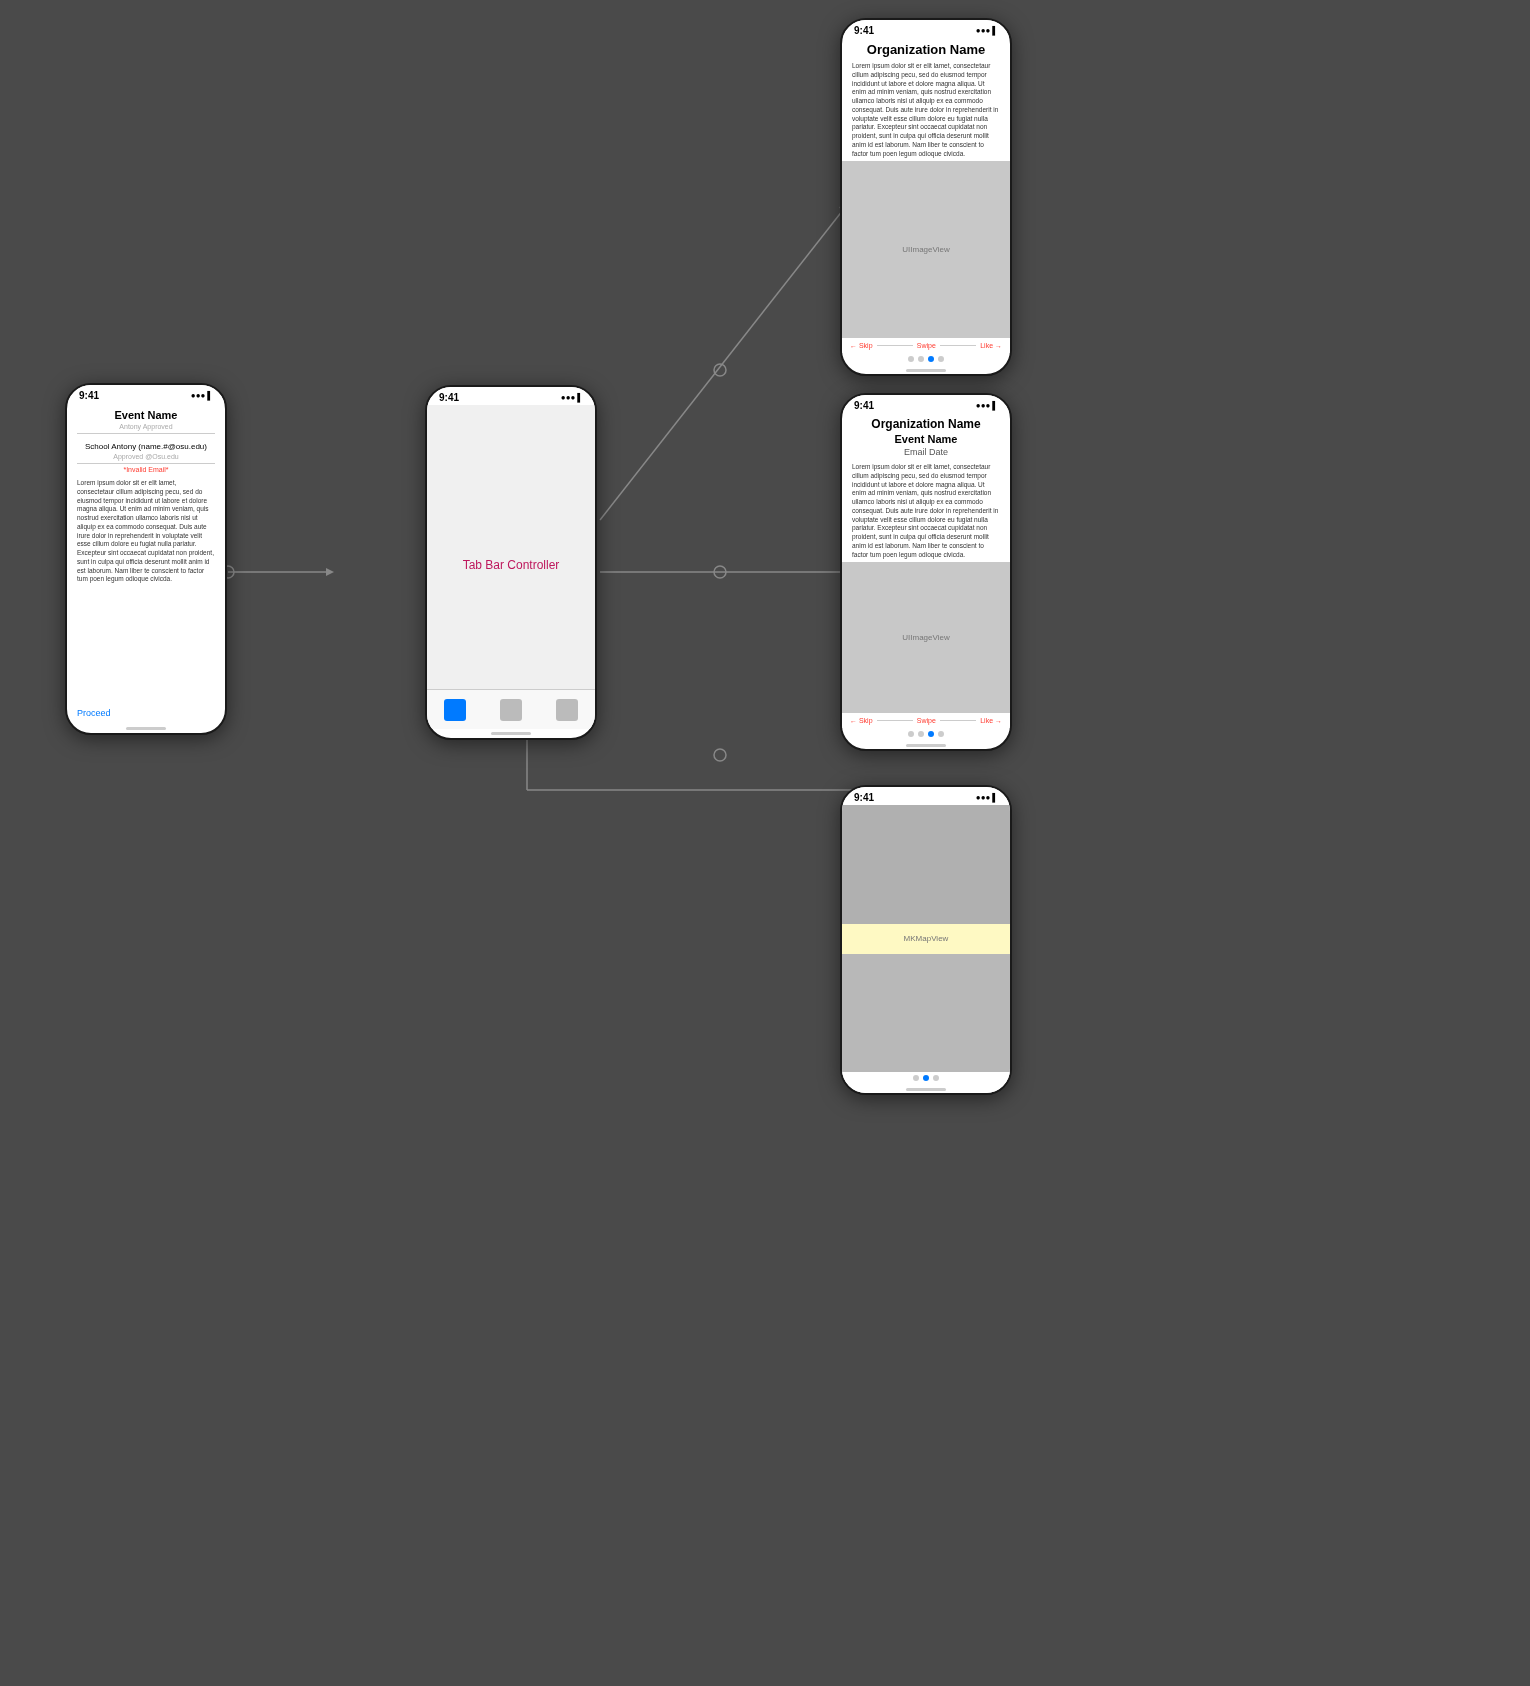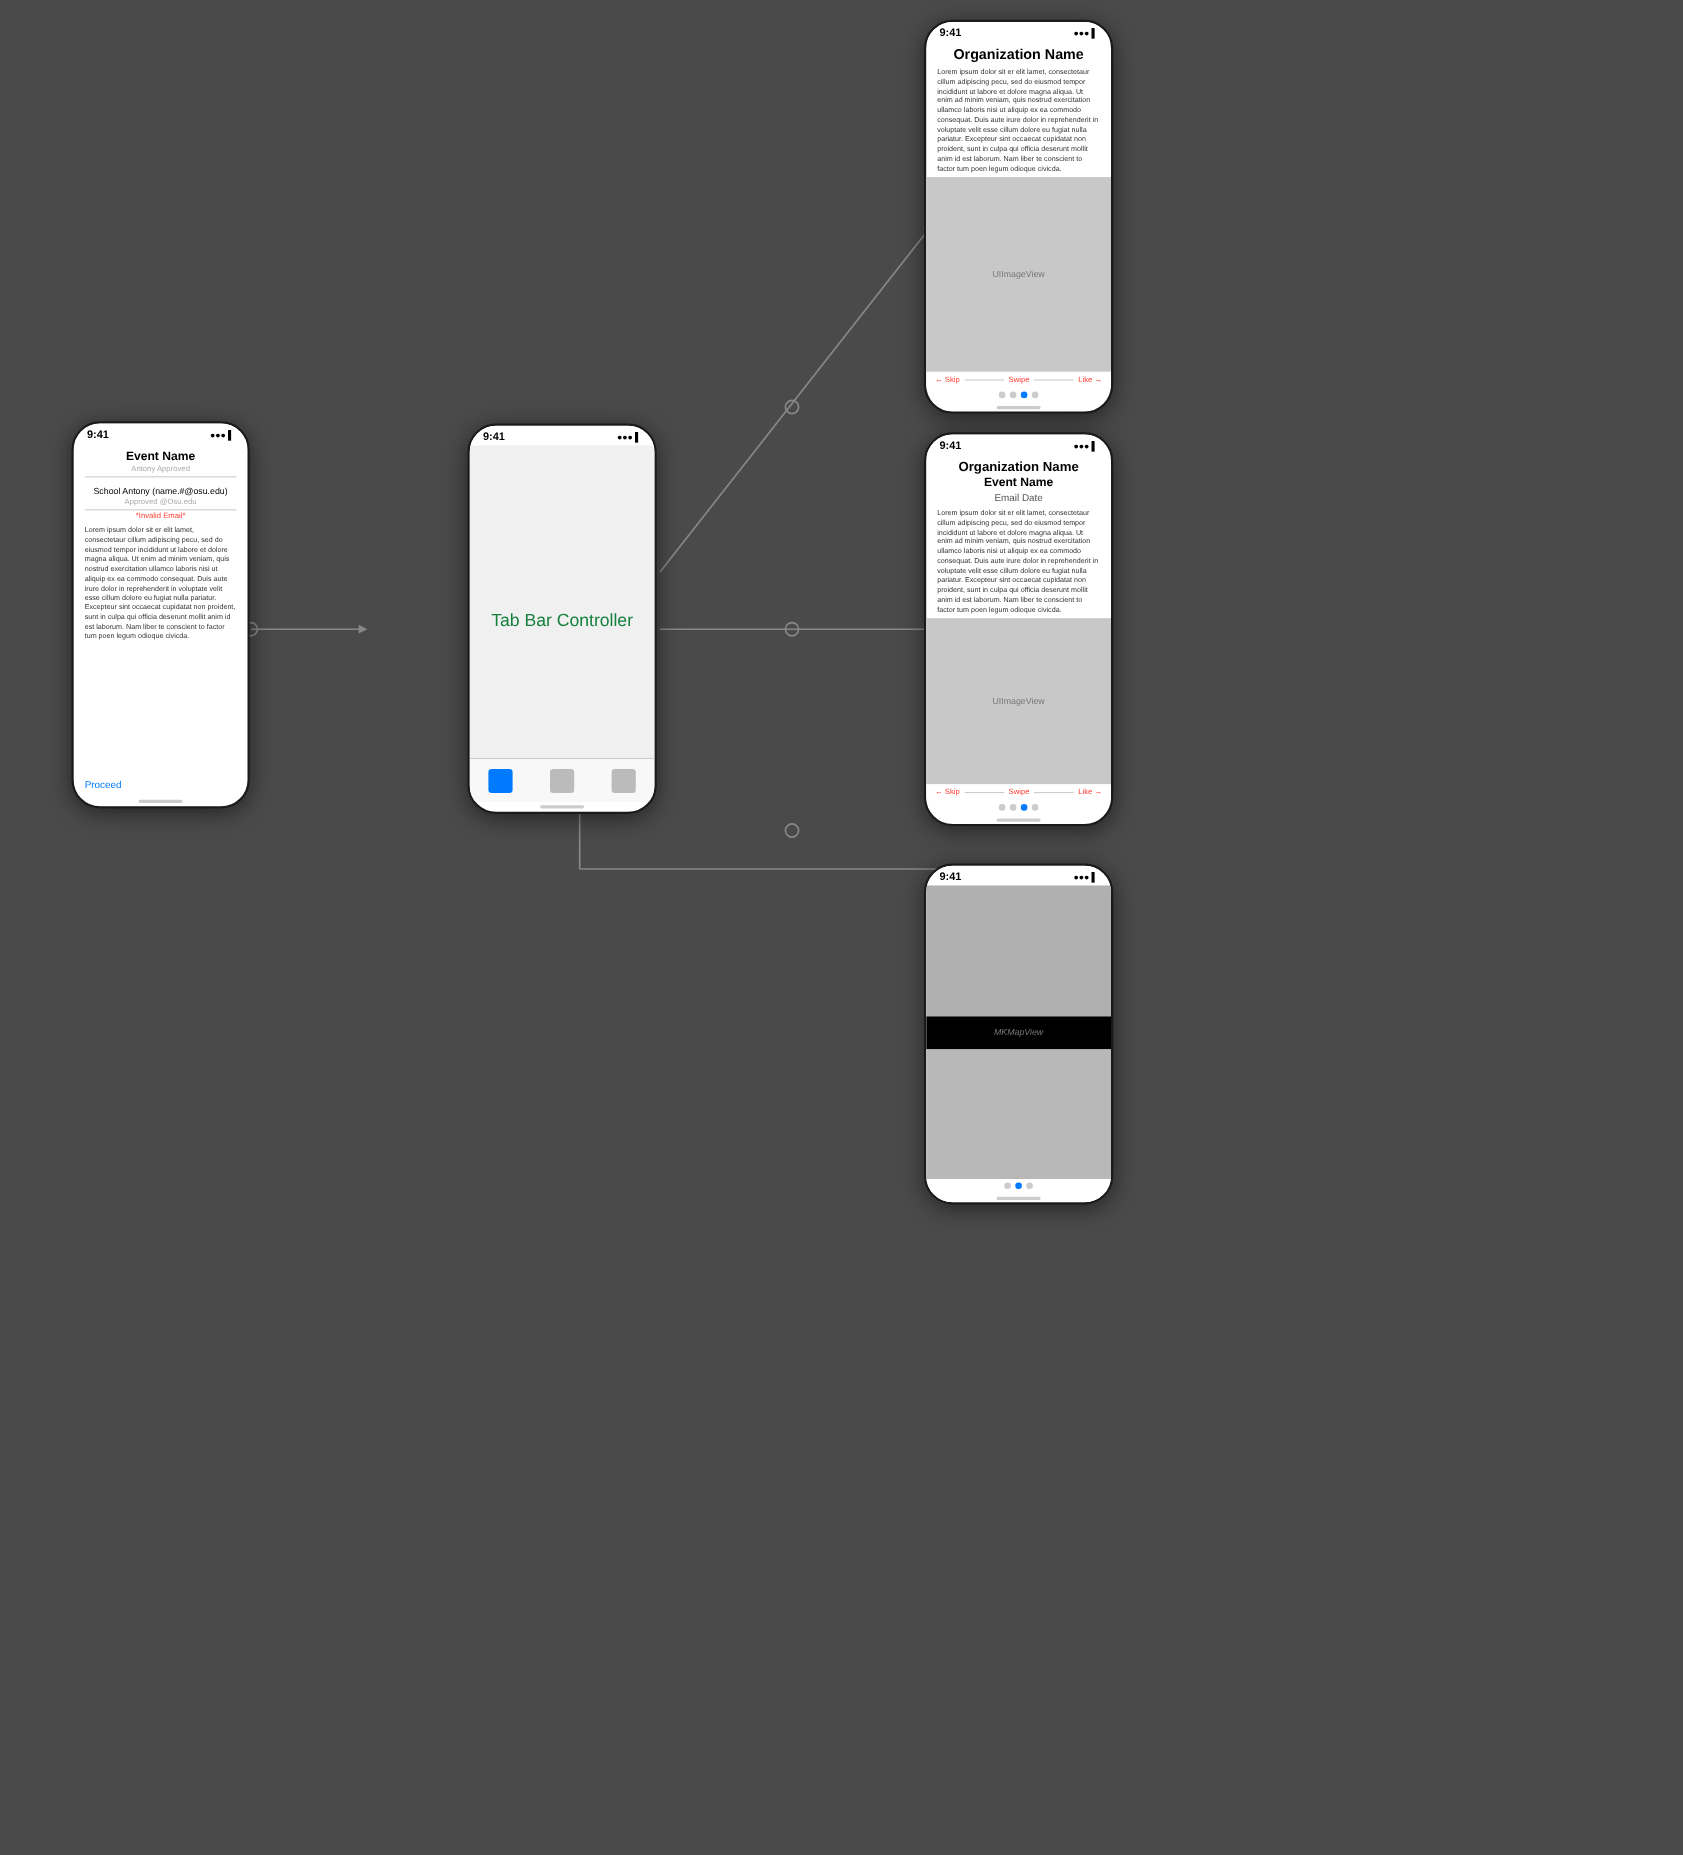--- a/index.html
+++ b/index.html
@@ -122,21 +122,21 @@
 
   <div style="background:#fff; padding:5px 12px 2px; display:flex; justify-content:space-between; align-items:center; flex-shrink:0;">
     <span style="font-size:10px; font-weight:700;">9:41</span>
     <div style="display:flex; gap:2px; align-items:center;">
       <span style="font-size:8px;">●●●</span>
       <span style="font-size:8px;">▌</span>
     </div>
   </div>
 
   <div style="flex:1; background:#f0f0f0; display:flex; align-items:center; justify-content:center;">
-    <span style="font-size:16px; color:#15803d;margin-top:36px;">Tab Bar Controller</span>
+    <span style="font-size:12px; color:#be185d;margin-top:36px;">Tab Bar Controller</span>
   </div>
 
   <div style="background:#f8f8f8; border-top:0.5px solid #ccc; padding:4px 0; display:flex; justify-content:space-around; align-items:center; flex-shrink:0; height:40px;">
     <div style="width:22px; height:22px; background:#007aff; border-radius:3px;"></div>
     <div style="width:22px; height:22px; background:#bbb; border-radius:3px;"></div>
     <div style="width:22px; height:22px; background:#bbb; border-radius:3px;"></div>
   </div>
 
   <div style="display:flex; justify-content:center; padding:3px 0; flex-shrink:0;">
     <div style="width:40px; height:3px; background:#ccc; border-radius:2px;"></div>
@@ -225,21 +225,21 @@
     <span style="font-size:10px; font-weight:700;">9:41</span>
     <div style="display:flex; gap:2px; align-items:center;">
       <span style="font-size:8px;">●●●</span>
       <span style="font-size:8px;">▌</span>
     </div>
   </div>
 
   <div style="flex:1; background:#b0b0b0; display:flex; align-items:center; justify-content:center; font-size:0;">
   </div>
 
-  <div style="background:#000000; height:30px; display:flex; align-items:center; justify-content:center; font-size:8px; color:#777; flex-shrink:0;font-style:italic;">MKMapView</div>
+  <div style="background:#fef9c3; height:30px; display:flex; align-items:center; justify-content:center; font-size:8px; color:#777; flex-shrink:0;">MKMapView</div>
 
   <div style="flex:1; background:#b8b8b8;"></div>
 
   <div style="display:flex; justify-content:center; gap:4px; padding:3px 0 5px; flex-shrink:0; background:#fff;">
     <div style="width:6px; height:6px; border-radius:50%; background:#ccc;"></div>
     <div style="width:6px; height:6px; border-radius:50%; background:#007aff;"></div>
     <div style="width:6px; height:6px; border-radius:50%; background:#ccc;"></div>
   </div>
 
   <div style="display:flex; justify-content:center; padding:2px 0; flex-shrink:0; background:#fff;">

